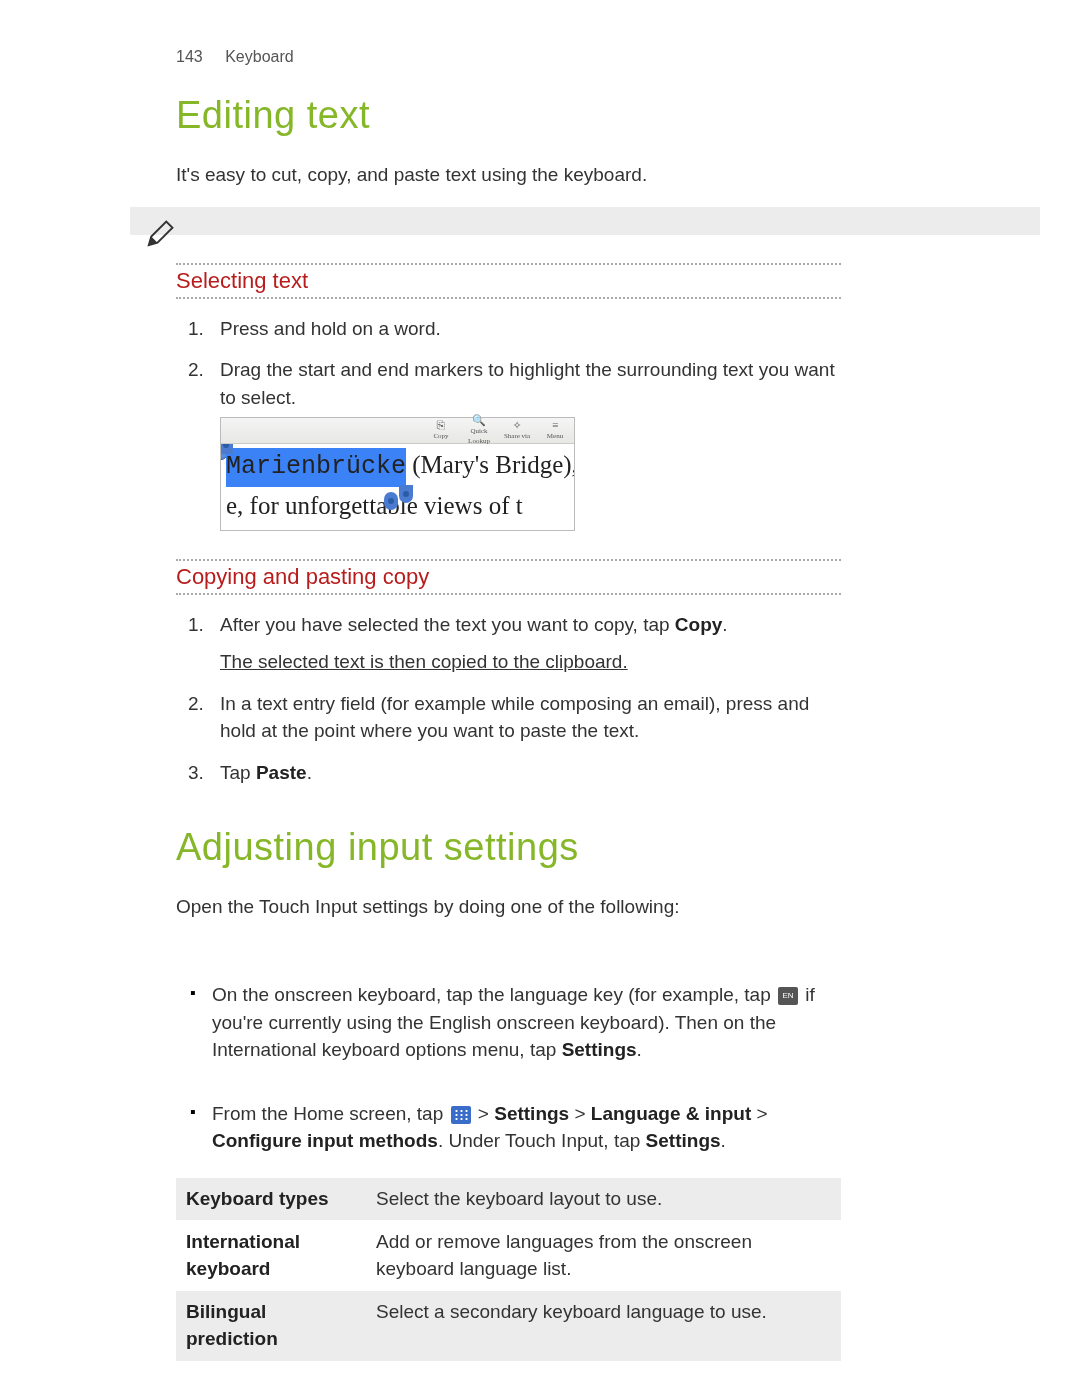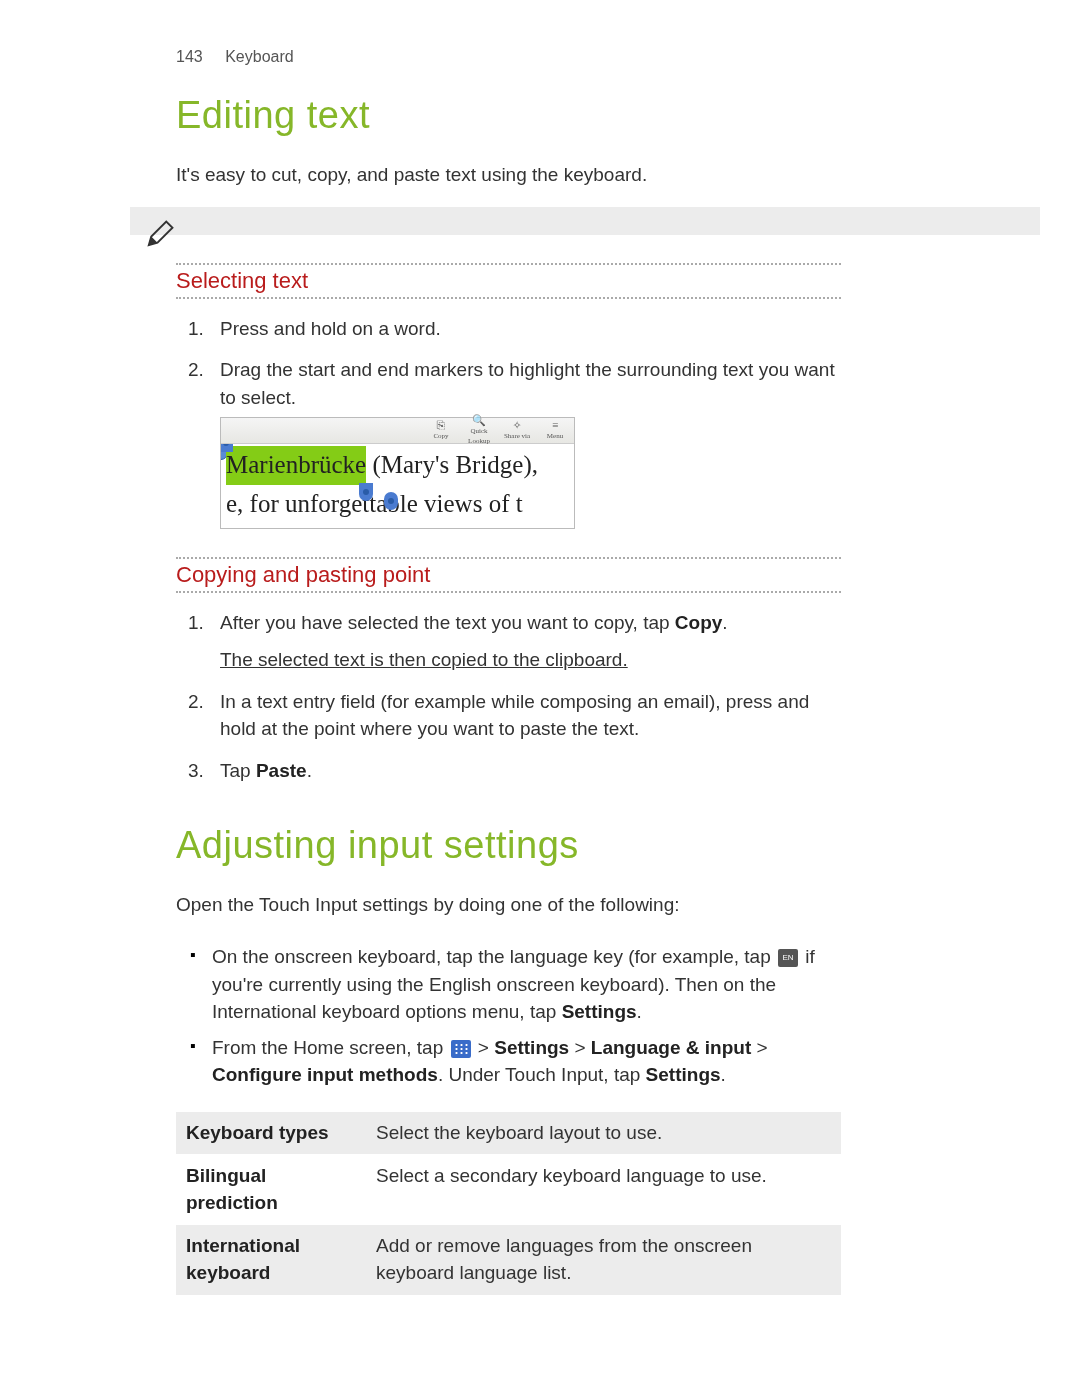--- a/index.html
+++ b/index.html
@@ -127,23 +127,24 @@
   }
   .ss-pin {
     position: absolute;
     left: -7px; top: 2px;
     width: 14px; height: 14px;
     border-radius: 50%;
     background: #5a8bd6;
     border: 1px solid #2a5ca8;
   }
   .ss-sel {
-    background: #84cc16;
+    background: #3b82f6;
     position: relative;
     display: inline-block;
+    font-family: Liberation Mono, monospace;
   }
   .ss-marker {
     position: absolute;
     width: 14px; height: 18px;
     background: #4a7bd0;
     border-radius: 0 0 7px 7px;
   }
   .ss-marker.left { left: -7px; top: -12px; border-radius: 7px 7px 0 0;}
   .ss-marker.right { right: -7px; bottom: -16px; }
   .ss-marker::after{
@@ -169,20 +170,21 @@
     width: 660px;
     padding-top: 6px;
   }
   ul.bullet-list > li {
     position: relative;
     padding-left: 36px;
     font-size: 19px;
     line-height: 1.45;
     margin-bottom: 8px;
     color: #333;
+    margin-top: 36px;
   }
   ul.bullet-list > li::before {
     content: "▪";
     position: absolute;
     left: 14px;
     top: 0;
     color: #000;
     font-size: 16px;
   }
   .bold { font-weight: 600; color: #222; }
@@ -292,21 +294,21 @@
             <span class="ss-marker right"></span>
           </span><span> (Mary's Bridge),</span><br>
           <span>e, for unforgettable views of t</span>
           <span class="ss-marker mid"></span>
         </div>
       </div>
     </li>
   </ol>
 
 
-  <h2 class="sub-title">Copying and pasting point</h2>
+  <h2 class="sub-title">Copying and pasting copy</h2>
 
   <ol class="num-list">
     <li>
       <span>After you have selected the text you want to copy, tap </span><span class="bold">Copy</span><span>.</span>
       <p class="sub">The selected text is then copied to the clipboard.</p>
     </li>
     <li>
       <span>In a text entry field (for example while composing an email), press and hold at the point where you want to paste the text.</span>
     </li>
     <li>
@@ -327,23 +329,23 @@
     </li>
   </ul>
 
   <table class="settings-table">
     <tbody>
         <tr>
       <td>Keyboard types</td>
       <td>Select the keyboard layout to use.</td>
     </tr>
     <tr>
+      <td>International keyboard</td>
+      <td>Add or remove languages from the onscreen keyboard language list.</td>
+    </tr>
+    <tr>
       <td>Bilingual prediction</td>
       <td>Select a secondary keyboard language to use.</td>
     </tr>
-    <tr>
-      <td>International keyboard</td>
-      <td>Add or remove languages from the onscreen keyboard language list.</td>
-    </tr>
   </tbody>
     </table>
 
 </div>
 
 </body></html>

